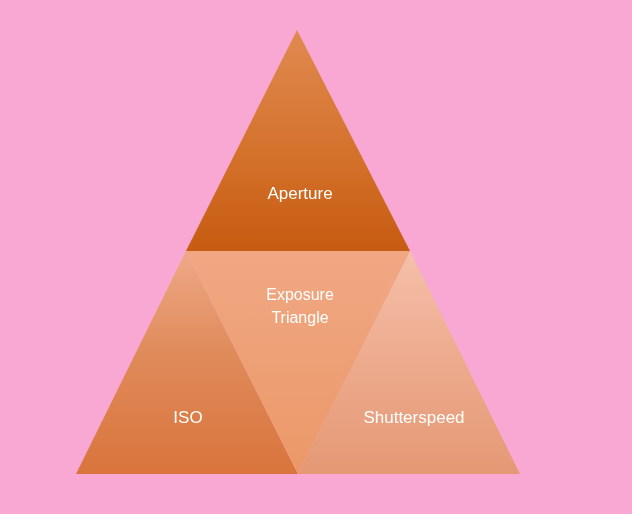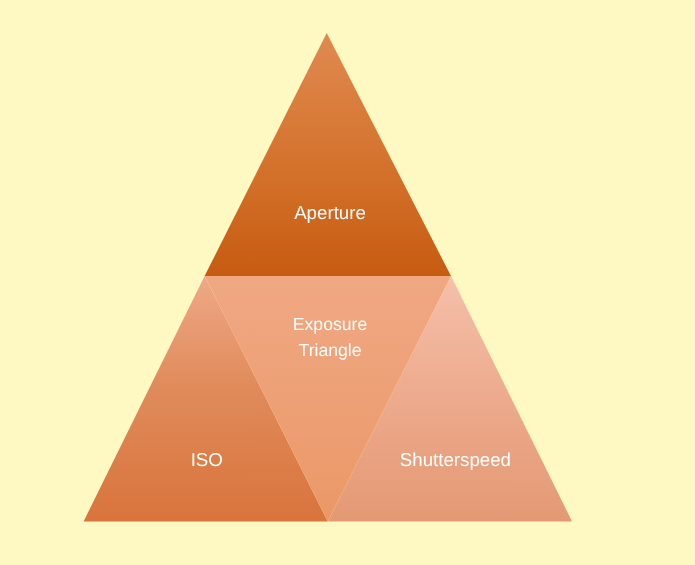--- a/index.html
+++ b/index.html
@@ -11,21 +11,21 @@
   body {
     width: 632px;
     height: 514px;
     overflow: hidden;
     font-family: "Liberation Sans", sans-serif;
   }
   #diagram-root {
     position: relative;
     width: 632px;
     height: 514px;
-    background: #fef9c3;
+    background: #f9a8d4;
   }
   #triangle-svg {
     position: absolute;
     left: 0;
     top: 0;
     width: 632px;
     height: 514px;
     display: block;
   }
   .seg-label {

